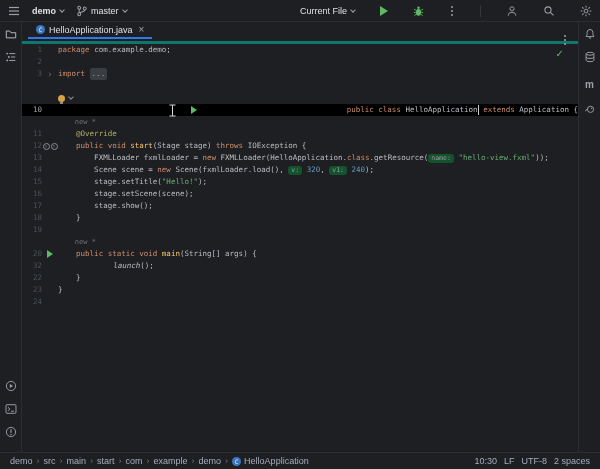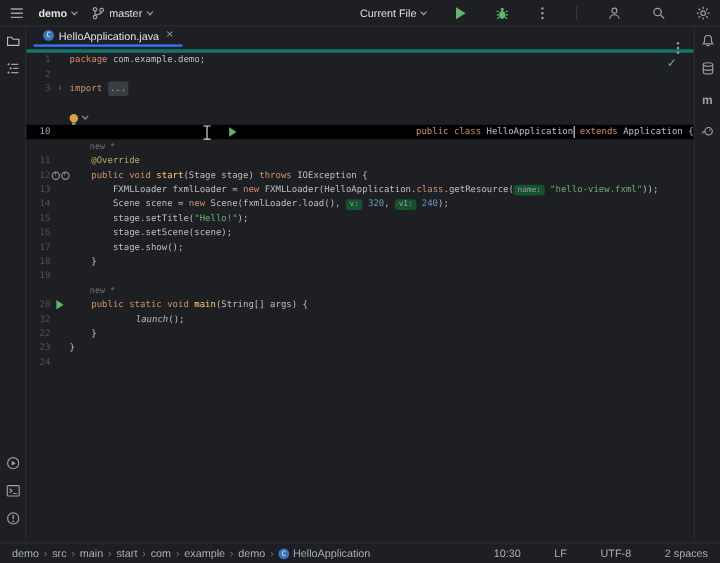--- a/index.html
+++ b/index.html
@@ -86,21 +86,21 @@
 
   .inspect-ok { position:absolute; top:26px; right:14px; color:#5FB865; font-size:10px; }
   .ibeam { position:absolute; left:146px; top:82px; }
 
   
   .statusbar { height:17px; border-top:1px solid #2B2D30; display:flex; align-items:center;
                padding:0 10px; font-size:9px; color:#A8ADBD; }
   .crumbs { display:flex; align-items:center; gap:4px; flex:1; min-width:0; overflow:hidden; }
   .crumb { color:#A8ADBD; display:flex; align-items:center; gap:3px; white-space:nowrap; }
   .crumb-sep { color:#6F737A; }
-  .sb-right { display:flex; align-items:center; gap:28px; }
+  .sb-right { display:flex; align-items:center; gap:7px; }
 </style>
 </head>
 <body>
 
 <div class="titlebar">
   <span class="tb-item">
     <svg width="12" height="10" viewBox="0 0 12 10">
       <g stroke="#9DA0A8" stroke-width="1.2">
           <line x1="1" y1="1.5" x2="11" y2="1.5"></line>
           <line x1="1" y1="5" x2="11" y2="5"></line>

